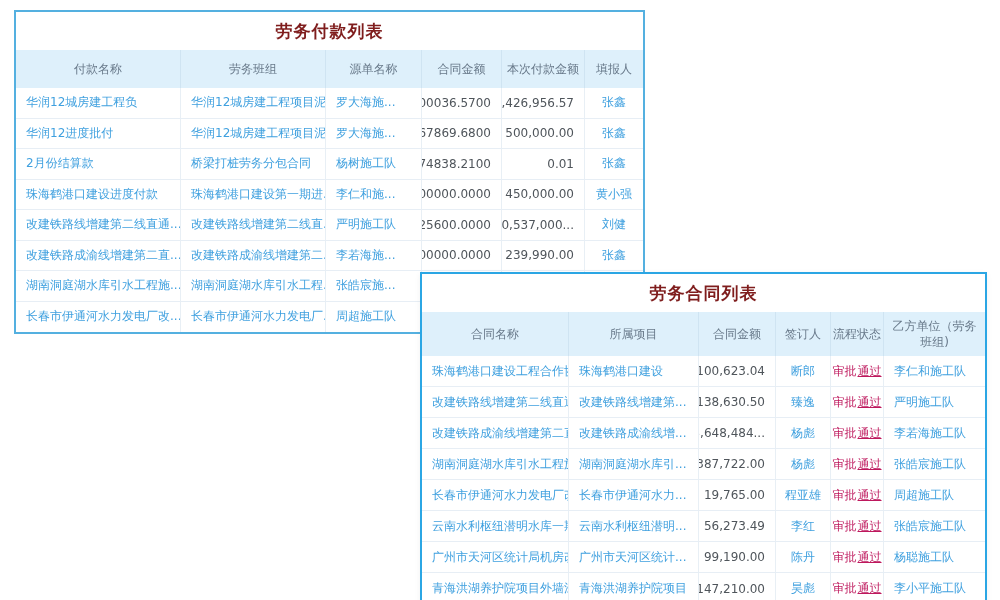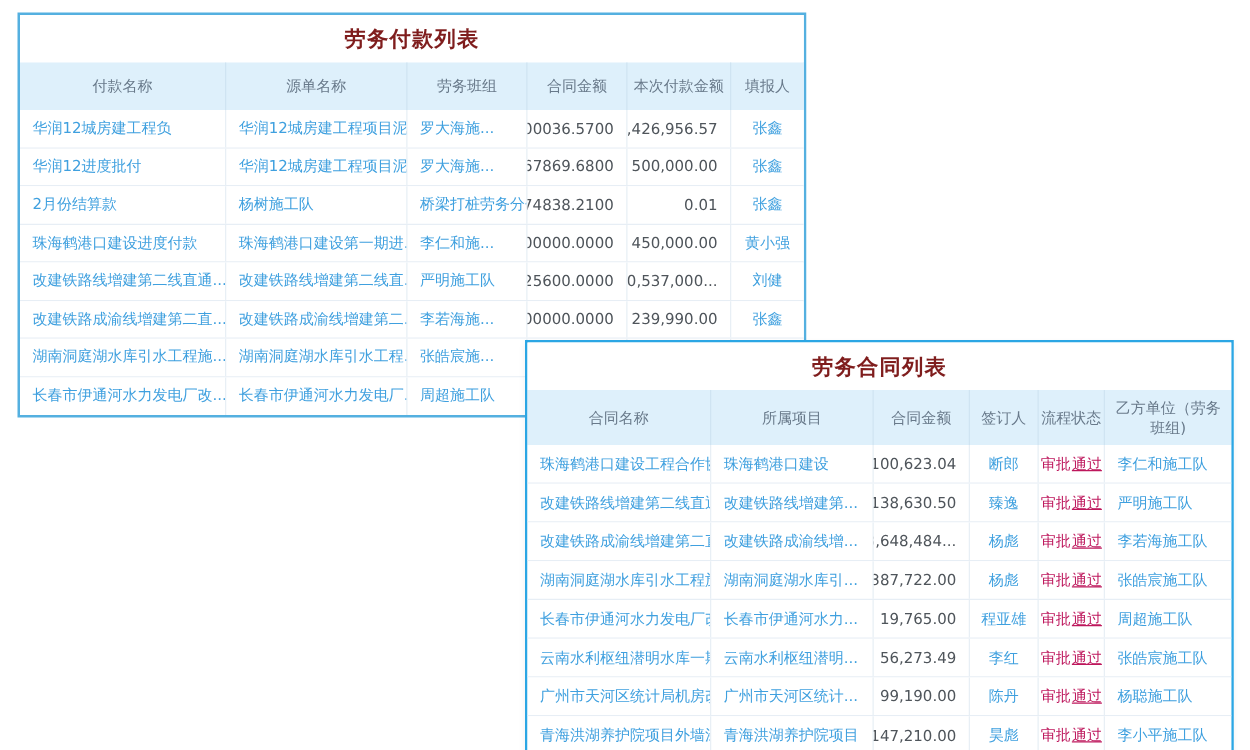--- a/index.html
+++ b/index.html
@@ -57,22 +57,22 @@
 </style>
 </head>
 <body>
 
 <div class="stage">
 
   <section class="panel t1">
     <div class="panel-title">劳务付款列表</div>
     <div class="thead" id="t1-head">
         <div class="hcell">付款名称</div>
+        <div class="hcell">劳务班组</div>
         <div class="hcell">源单名称</div>
-        <div class="hcell">劳务班组</div>
         <div class="hcell">合同金额</div>
         <div class="hcell">本次付款金额</div>
         <div class="hcell">填报人</div>
       </div>
     <div id="t1-body">
         <div class="trow">
           <div class="cell al link">华润12城房建工程负</div>
           <div class="cell al link">华润12城房建工程项目泥...</div>
           <div class="cell al link">罗大海施...</div>
           <div class="cell ar amount">4600036.5700</div>
@@ -82,22 +82,22 @@
         <div class="trow">
           <div class="cell al link">华润12进度批付</div>
           <div class="cell al link">华润12城房建工程项目泥...</div>
           <div class="cell al link">罗大海施...</div>
           <div class="cell ar amount">6867869.6800</div>
           <div class="cell ar amount">500,000.00</div>
           <div class="cell ac link">张鑫</div>
         </div>
         <div class="trow">
           <div class="cell al link">2月份结算款</div>
+          <div class="cell al link">桥梁打桩劳务分包合同</div>
           <div class="cell al link">杨树施工队</div>
-          <div class="cell al link">桥梁打桩劳务分包合同</div>
           <div class="cell ar amount">174838.2100</div>
           <div class="cell ar amount">0.01</div>
           <div class="cell ac link">张鑫</div>
         </div>
         <div class="trow">
           <div class="cell al link">珠海鹤港口建设进度付款</div>
           <div class="cell al link">珠海鹤港口建设第一期进...</div>
           <div class="cell al link">李仁和施...</div>
           <div class="cell ar amount">100000.0000</div>
           <div class="cell ar amount">450,000.00</div>

